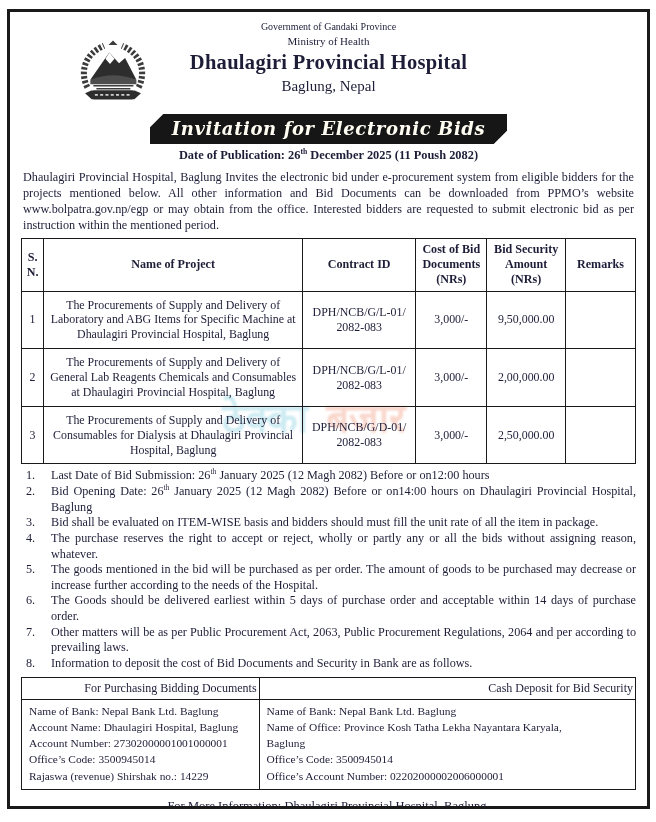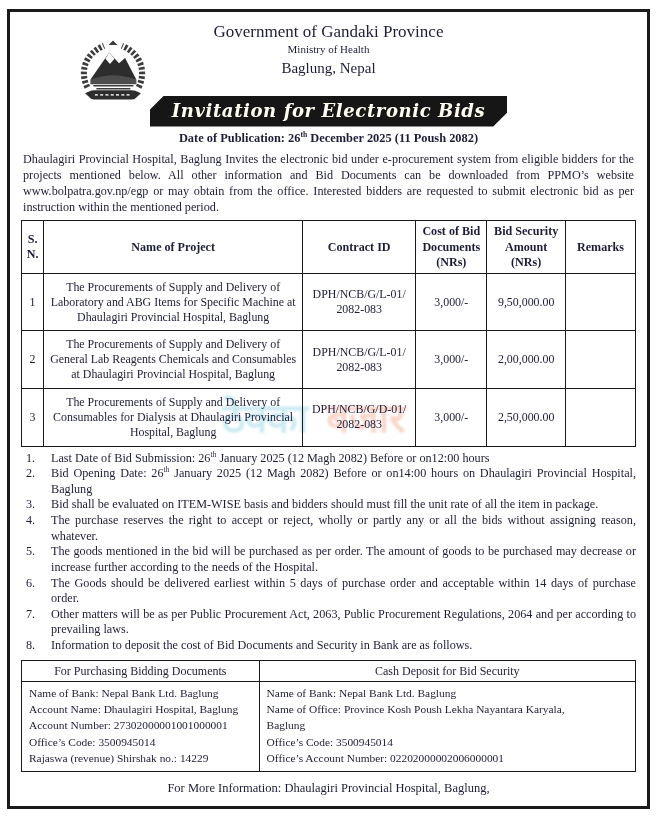--- a/index.html
+++ b/index.html
@@ -14,21 +14,21 @@
     border:3px solid var(--border,#1a1a1a); padding:9px 11px 0; overflow:hidden;
   }
   .frame > * { position:relative; z-index:1; }
   .watermark {
     position:absolute; left:212px; top:386px; z-index:0; display:flex; gap:18px;
     font-family:"DejaVu Sans",sans-serif; font-size:40px; font-weight:bold;
     opacity:.45; filter:blur(1.2px); pointer-events:none; line-height:1;
   }
   .doc-header { text-align:center; }
   .logo { position:absolute; left:54px; top:18px; width:76px; height:74px; }
-  .gov-line { font-size:17px; line-height:1.25; }
+  .gov-line { font-size:10px; line-height:1.25; }
   .ministry-line { font-size:11px; line-height:1.25; margin-top:1px; }
   .hospital-name { font-size:20.5px; font-weight:bold; letter-spacing:.3px; line-height:1.2; margin-top:2px; }
   .location-line { font-size:15px; line-height:1.25; margin-top:2px; }
   .banner-wrap { margin-top:18px; }
   .banner {
     display:inline-block; background:var(--banner-bg,#161616); color:var(--banner-text,#fffdf2);
     font-weight:bold; font-style:italic; font-size:18px; letter-spacing:.6px;
     padding:5px 22px 6px; line-height:1.1;
     clip-path:polygon(14px 0, 100% 0, 100% calc(100% - 14px), calc(100% - 14px) 100%, 0 100%, 0 14px);
     font-family:"DejaVu Serif","Liberation Serif",serif;
@@ -42,21 +42,21 @@
     padding:3px 3px; line-height:1.25; overflow:hidden;
   }
   .bid th { font-weight:bold; font-size:12.1px; }
   .bid td { font-size:11.9px; padding:6px 3px; }
   .notes { margin-top:4px; font-size:12.2px; }
   .note { display:flex; line-height:1.28; }
   .note-num { flex:0 0 30px; box-sizing:border-box; padding-left:5px; }
   .note-text { flex:1; text-align:justify; }
   table.bank { width:100%; border-collapse:collapse; table-layout:fixed; margin-top:6px; }
   .bank th {
-    border:1.6px solid var(--border,#1a1a1a); font-weight:normal; text-align:center;
+    border:1.6px solid var(--border,#1a1a1a); font-weight:normal; text-align:right;
     font-size:12px; padding:3px 2px; line-height:1.2;
   }
   .bank td {
     border:1.6px solid var(--border,#1a1a1a); vertical-align:top; text-align:left;
     font-size:11.4px; padding:3px 7px 5px; line-height:1.42;
   }
   .footer-contact { text-align:center; font-weight:normal; font-size:12.5px; line-height:1.3; margin-top:8px; }
 </style>
 </head>
 <body>
@@ -78,20 +78,21 @@
         <path d="M40,26 L45,18 L52,26 L46,33 Z" fill="#ffffff"></path>
         <path d="M20,54 Q50,42 81,54 L81,60 L20,60 Z" fill="#4d4d4d"></path>
         <path d="M24,62 H77 M28,66 H73" stroke="#3c3c3c" stroke-width="2"></path>
         <path d="M13,72 L22,68 L22,80 Z" fill="#2d2d2d"></path>
         <path d="M87,72 L78,68 L78,80 Z" fill="#2d2d2d"></path>
         <rect x="20" y="68" width="60" height="12" rx="5" fill="#2d2d2d"></rect>
         <path d="M26,74 H74" stroke="#cfcfcf" stroke-width="2" stroke-dasharray="4 3"></path>
       </svg>
       <div class="gov-line">Government of Gandaki Province</div>
       <div class="ministry-line">Ministry of Health</div>
+      <div class="hospital-name">Dhaulagiri Provincial Hospital</div>
       <div class="location-line">Baglung, Nepal</div>
       <div class="banner-wrap">
         <span class="banner">
           <span>Invitation for Electronic Bids</span>
         </span>
       </div>
       <div class="pubdate"><span>Date of Publication: 26</span><sup>th</sup><span> December 2025 (11 Poush 2082)</span></div>
     </div>
 
     <p class="intro">Dhaulagiri Provincial Hospital, Baglung Invites the electronic bid under e-procurement system from eligible bidders for the projects mentioned below. All other information and Bid Documents can be downloaded from PPMO’s website www.bolpatra.gov.np/egp or may obtain from the office. Interested bidders are requested to submit electronic bid as per instruction within the mentioned period.</p>
@@ -202,21 +203,21 @@
         <tr>
           <td>
               <div>Name of Bank: Nepal Bank Ltd. Baglung</div>
               <div>Account Name: Dhaulagiri Hospital, Baglung</div>
               <div>Account Number: 27302000001001000001</div>
               <div>Office’s Code: 3500945014</div>
               <div>Rajaswa (revenue) Shirshak no.: 14229</div>
             </td>
           <td>
               <div>Name of Bank: Nepal Bank Ltd. Baglung</div>
-              <div>Name of Office: Province Kosh Poush Lekha Nayantara Karyala,</div>
+              <div>Name of Office: Province Kosh Tatha Lekha Nayantara Karyala,</div>
               <div>Baglung</div>
               <div>Office’s Code: 3500945014</div>
               <div>Office’s Account Number: 02202000002006000001</div>
             </td>
         </tr>
       </tbody>
     </table>
 
     <div class="footer-contact">
       <div>For More Information: Dhaulagiri Provincial Hospital, Baglung,</div>

